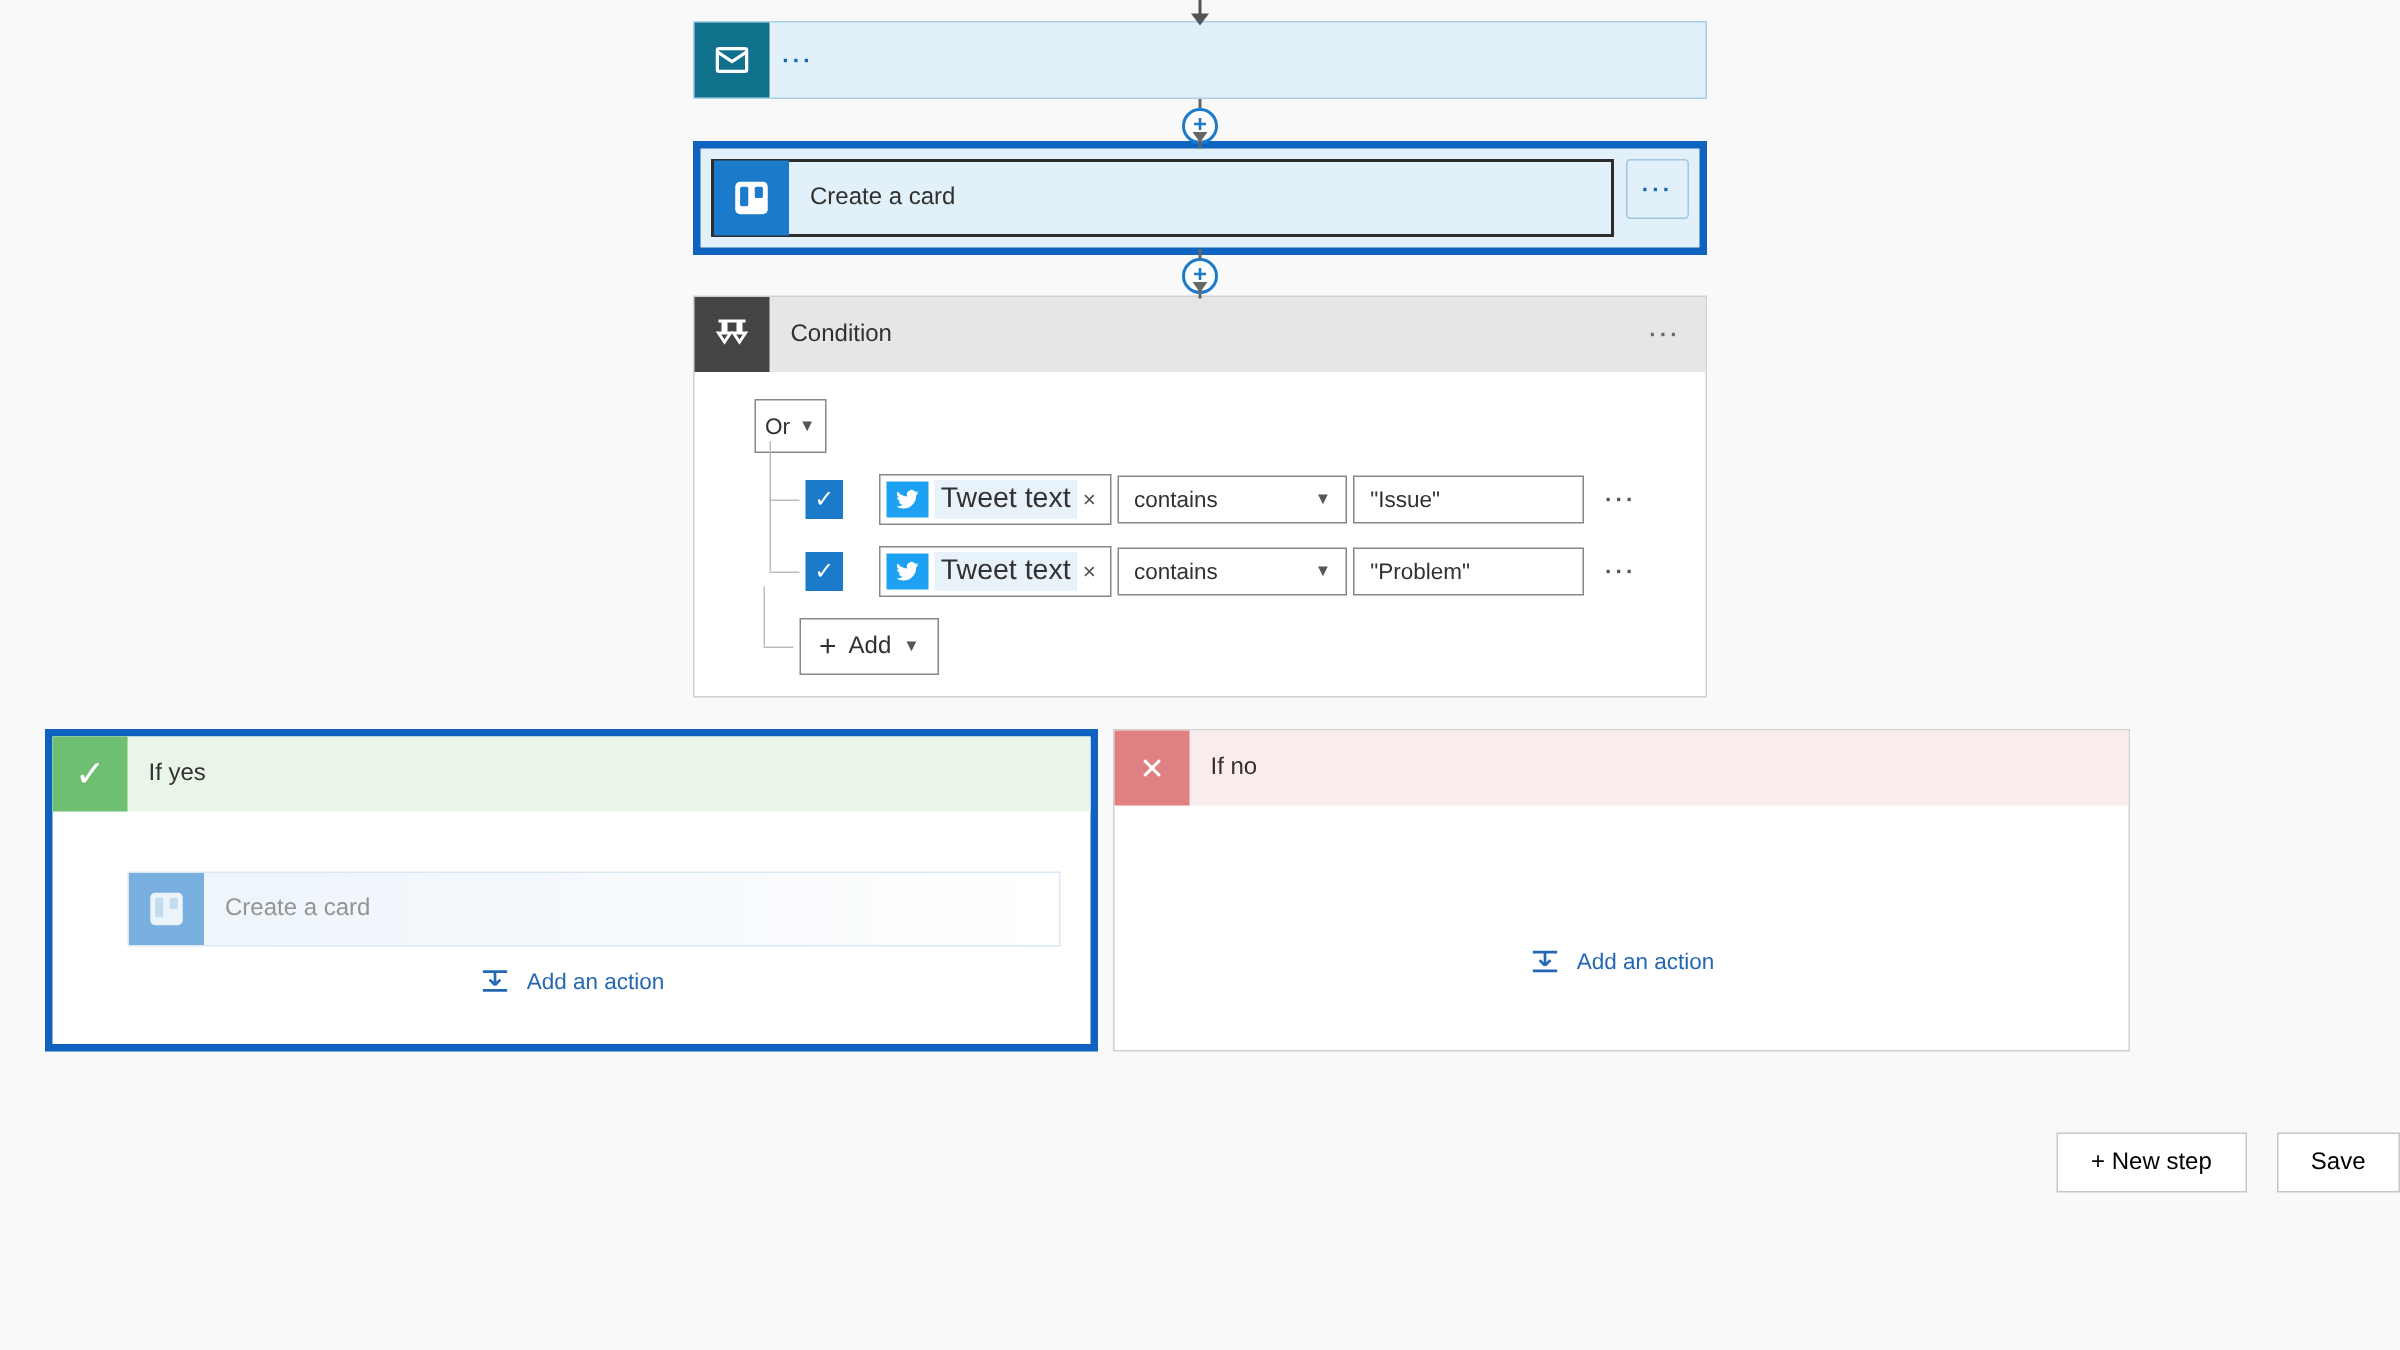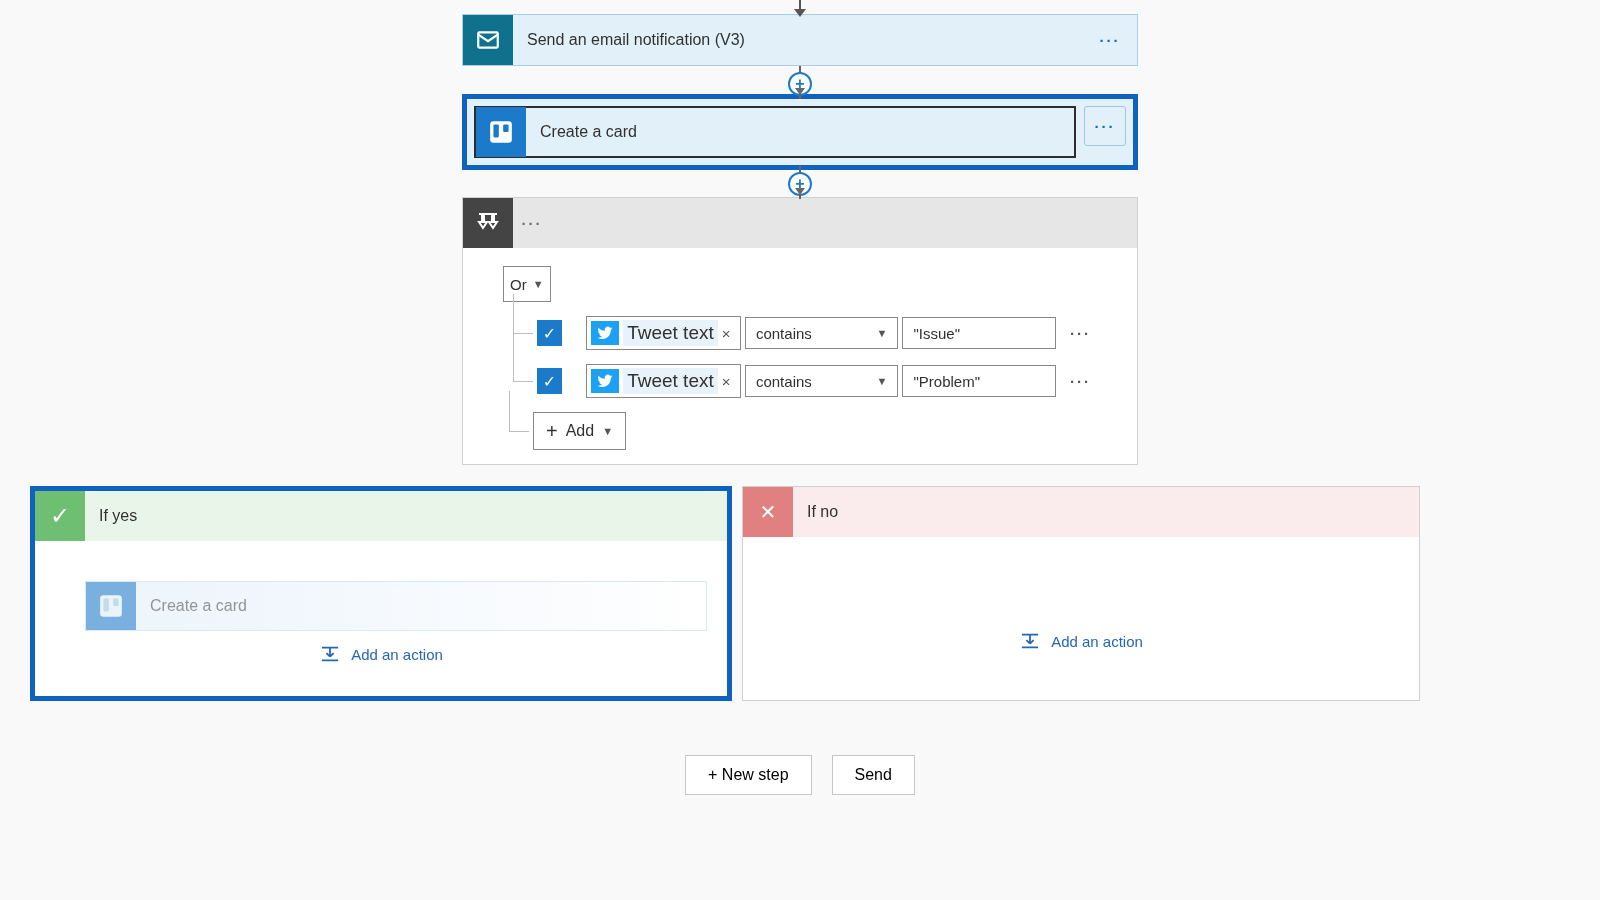--- a/index.html
+++ b/index.html
@@ -408,21 +408,21 @@
     cursor: pointer;
   }
   .add-action svg { width: 22px; height: 18px; stroke: #2467b3; fill: none; stroke-width: 2; }
 
   
   .footer {
     position: absolute;
     left: 0; right: 0;
     top: 755px;
     display: flex;
-    justify-content: center;
+    justify-content: flex-end;
     gap: 20px;
   }
   .footer button {
     height: 40px;
     padding: 0 22px;
     border: 1px solid #c8c6c4;
     background: #fff;
     font-size: 16px;
     font-family: inherit;
     cursor: pointer;
@@ -440,21 +440,20 @@
     </svg>
   </div>
 
   <div class="action-card">
     <div class="icon-box icon-email">
       <svg viewBox="0 0 24 24" fill="none" stroke="#fff" stroke-width="2">
         <rect x="3" y="5" width="18" height="14" rx="1"></rect>
         <path d="M3 7l9 6 9-6"></path>
       </svg>
     </div>
-    <div class="title">Send an email notification (V3)</div>
     <div class="menu-btn">···</div>
   </div>
 
   <div class="connector">
     <div class="v1"></div>
     <div class="plus">+</div>
     <div class="v2"></div>
   </div>
 
   <div class="selected-wrap" style="margin-top:-6px;">
@@ -481,20 +480,21 @@
 
   <div class="condition-card" style="margin-top:-3px;">
     <div class="cond-header">
       <div class="icon-box">
         <svg width="26" height="26" viewBox="0 0 26 26" fill="none" stroke="#fff" stroke-width="2">
           <path d="M4 4 h18"></path>
             <path d="M7 4 v8 h-3 l4 6 4-6 h-3 V4"></path>
             <path d="M19 4 v8 h-3 l4 6 4-6 h-3 V4" transform="translate(-2,0)"></path>
         </svg>
       </div>
+      <div class="title">Condition</div>
       <div class="menu-btn" style="color:#6b6b6b;">···</div>
     </div>
 
     <div class="cond-body">
 
       <div class="or-pill">
         <span>Or</span>
         <span class="chev">▼</span>
       </div>
 
@@ -600,14 +600,14 @@
         </svg>
         <span>Add an action</span>
       </div>
     </div>
   </div>
 
 </div>
 
 <div class="footer">
   <button>+ New step</button>
-  <button>Send</button>
+  <button>Save</button>
 </div>
 
 </body></html>

